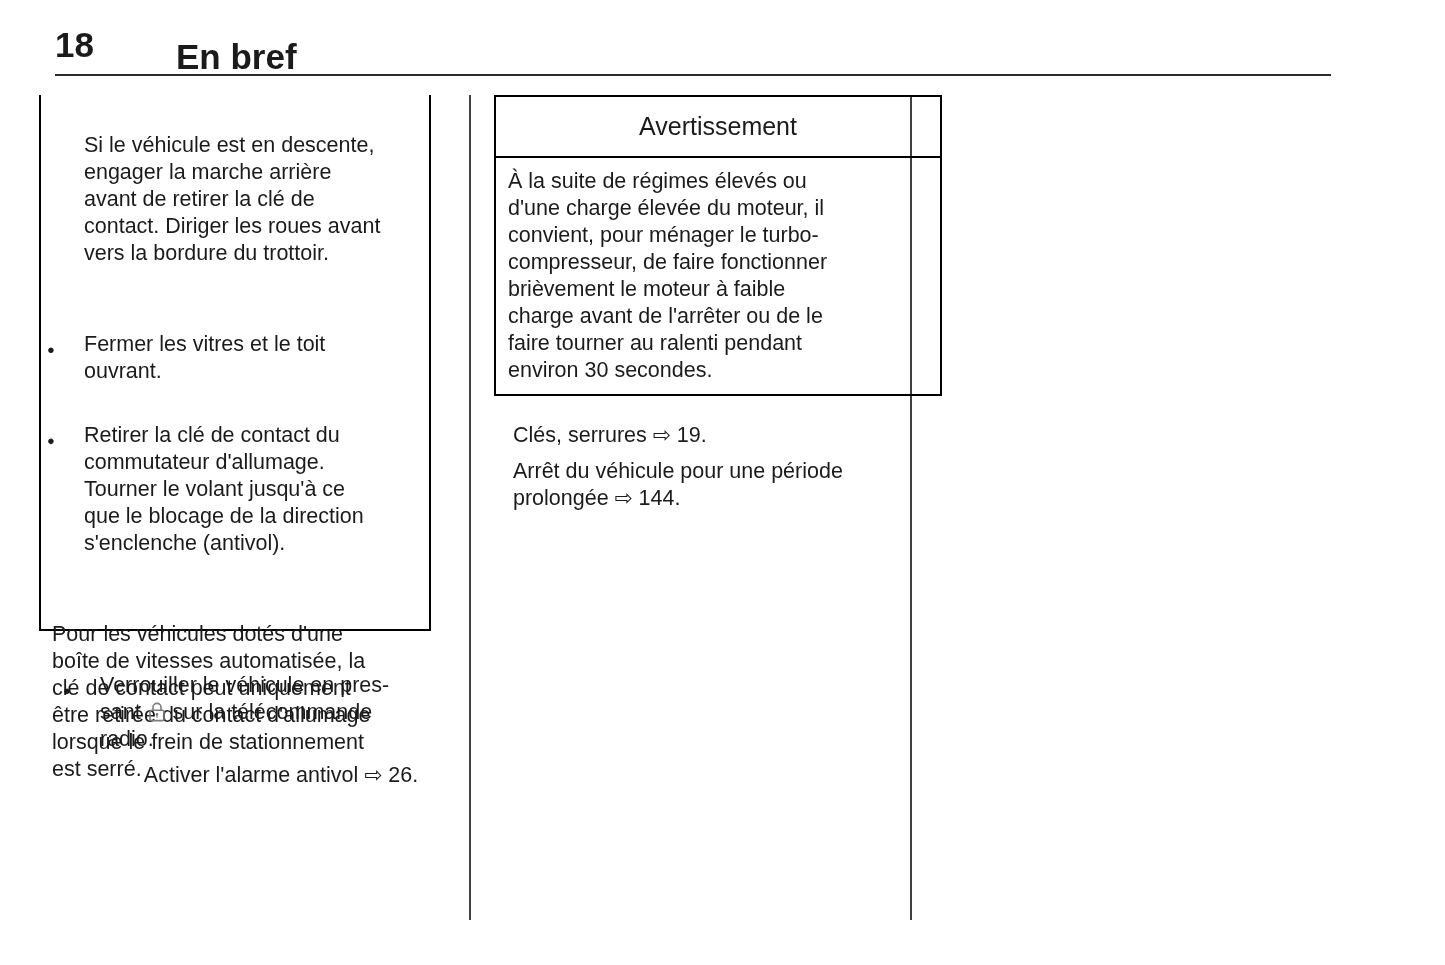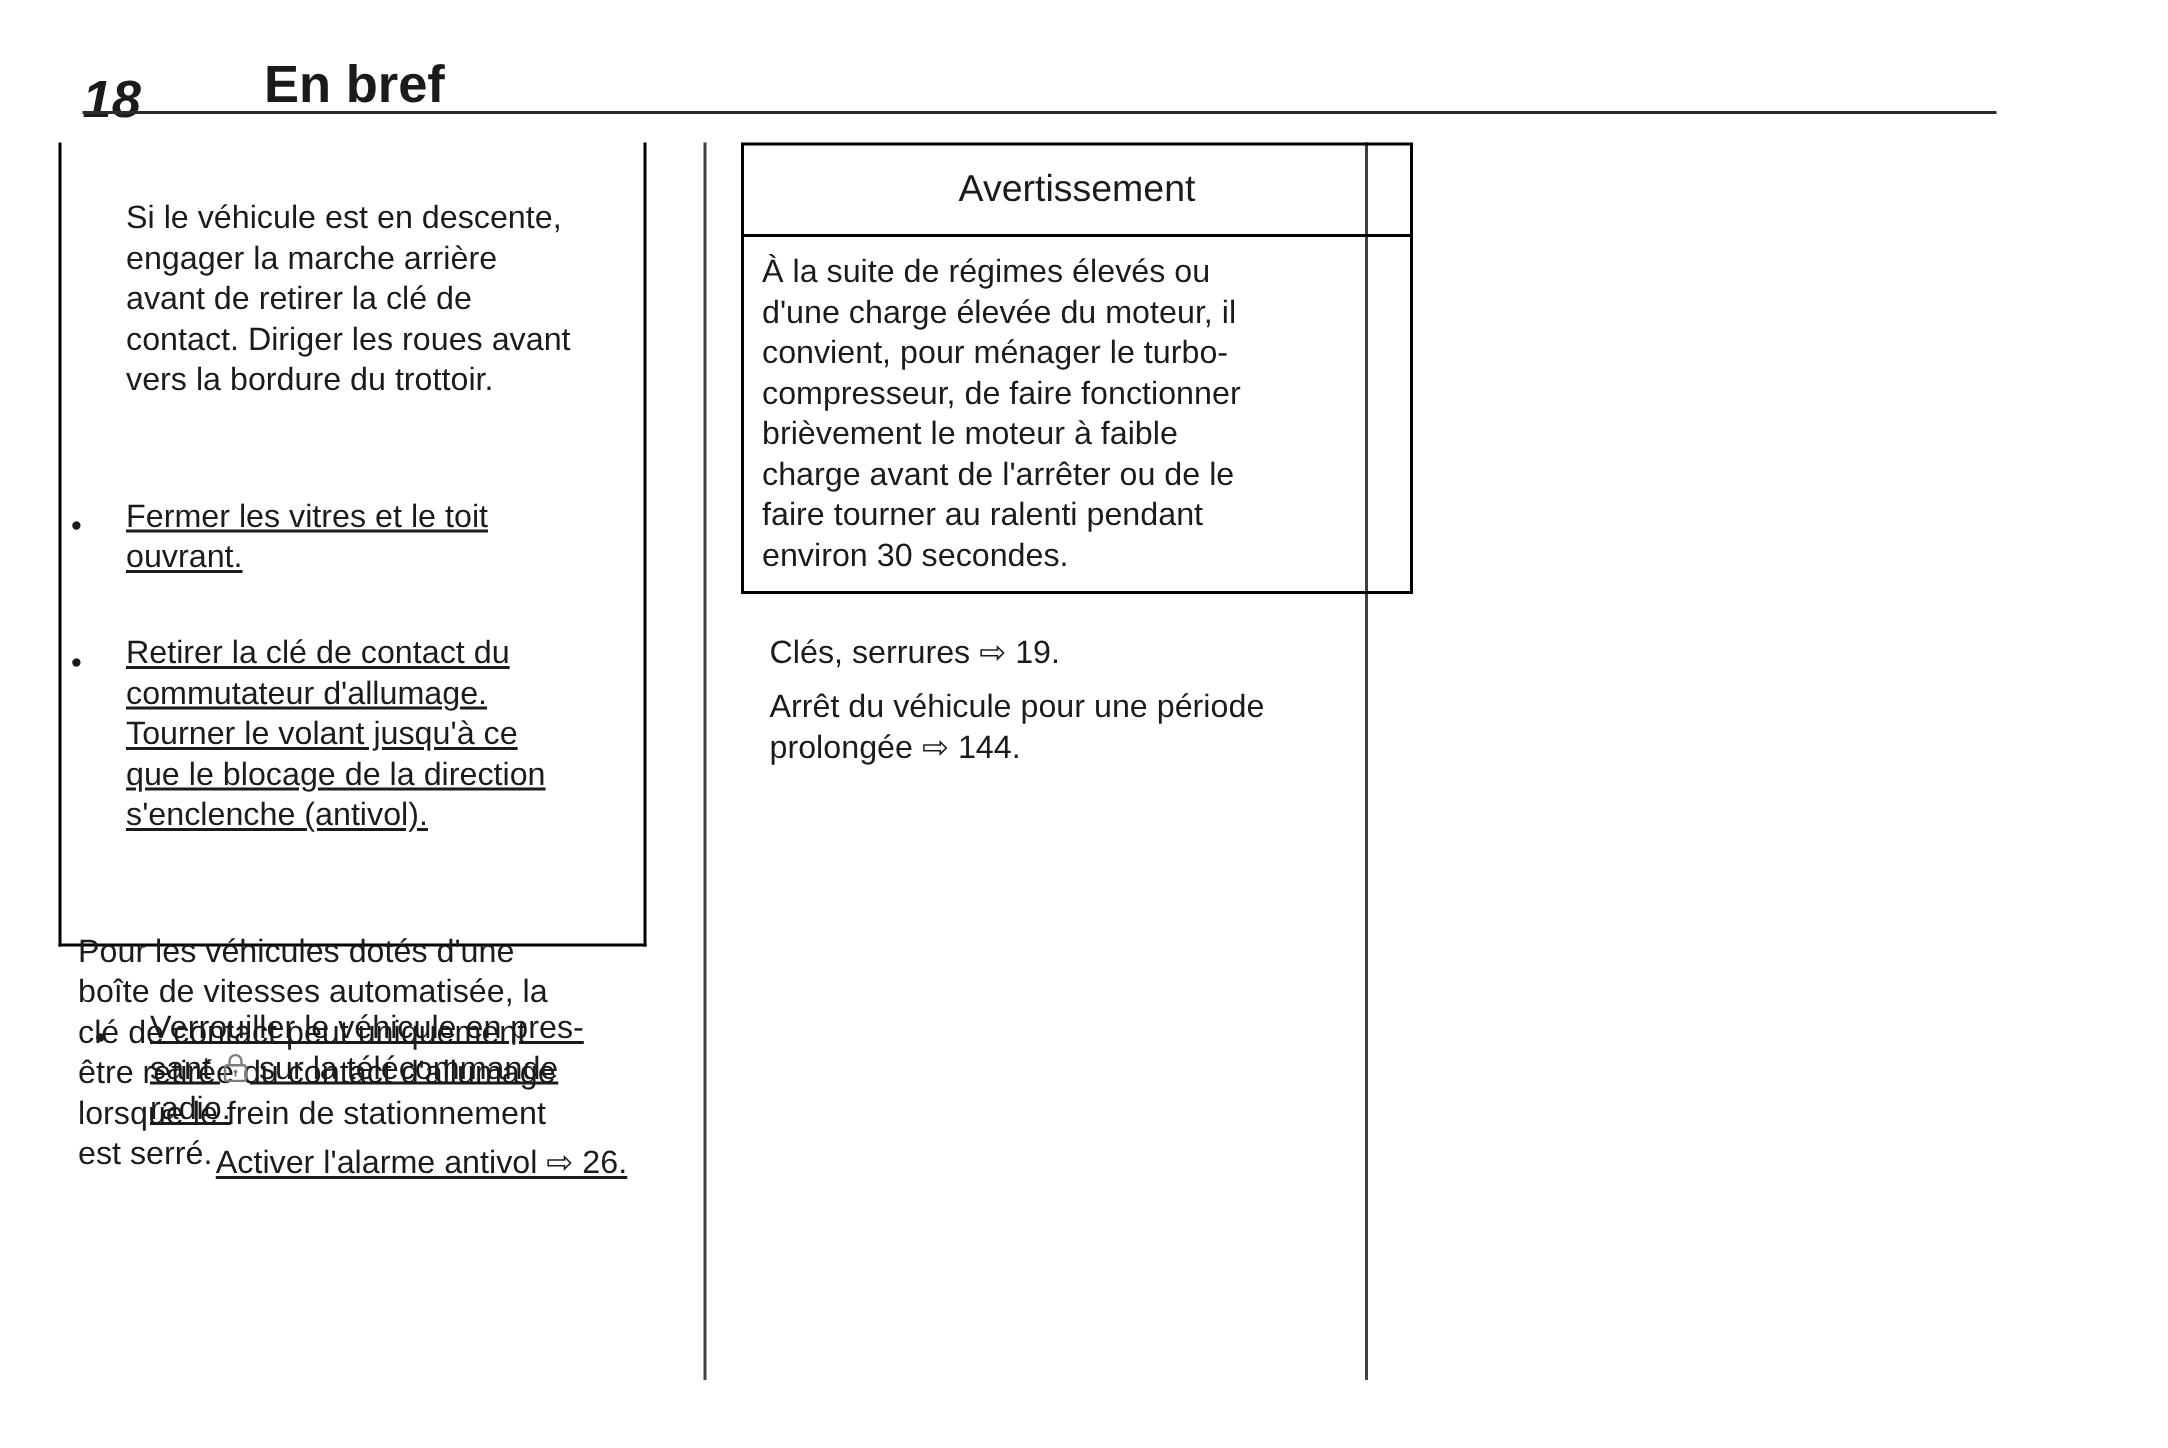--- a/index.html
+++ b/index.html
@@ -5,39 +5,39 @@
   html,body{margin:0;padding:0;background:#fff;}
   .page{
     position:relative;
     width:1445px;height:965px;
     background:#ffffff;
     font-family:"Liberation Sans","DejaVu Sans",sans-serif;
     color:#1b1b1b;
     overflow:hidden;
   }
   
-  .hnum{position:absolute;left:55px;top:48px;font-size:35px;font-weight:bold;line-height:1.1;font-style:italic;}
+  .hnum{position:absolute;left:55px;top:26px;font-size:35px;font-weight:bold;line-height:1.1;}
   .htitle{position:absolute;left:176px;top:38px;font-size:35px;font-weight:bold;line-height:1.1;}
   .hrule{position:absolute;left:55px;top:74px;width:1276px;height:2px;background:#2b2b2b;}
   
   .coldiv{position:absolute;top:95px;width:2px;height:825px;background:#404040;}
   .div1{left:469px;}
   .div2{left:910px;}
   
   .bodytext{font-size:21.5px;line-height:27px;white-space:pre-line;}
   
   .contbox{
     position:absolute;left:39px;top:95px;width:392px;height:536px;
     box-sizing:border-box;
     border:2px solid #000;border-top:none;
     padding:8px 6px 0 5px;
   }
   .contbox .intro{margin:2px 0 0 38px;}
   .contbox ul{list-style:none;margin:10px 0 0 0;padding:0;}
-  li.bullet{position:relative;padding-left:38px;text-decoration:underline;}
+  li.bullet{position:relative;padding-left:38px;}
   li.bullet + li.bullet{margin-top:10px;}
   li.bullet::before{content:"●";position:absolute;left:1px;top:5px;font-size:13px;color:#1b1b1b;}
   .contbox .note{margin:10px 0 0 6px;}
   p{margin:16px;}
   
   .outside{position:absolute;left:55px;top:645px;width:400px;list-style:none;margin:0;padding:0 0 0 7px;}
   .outside li.bullet + li.bullet{margin-top:12px;}
   .subline{margin:9px 0 0 0;text-align:center;}
   .lock-svg{display:inline-block;vertical-align:-3px;margin:0 1px;}
   

